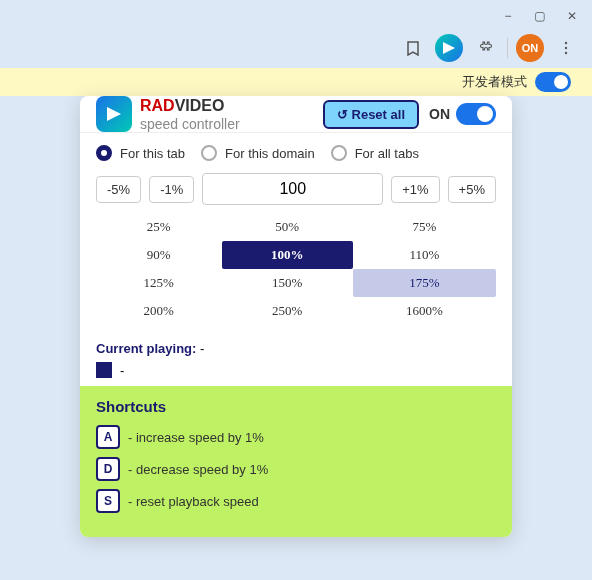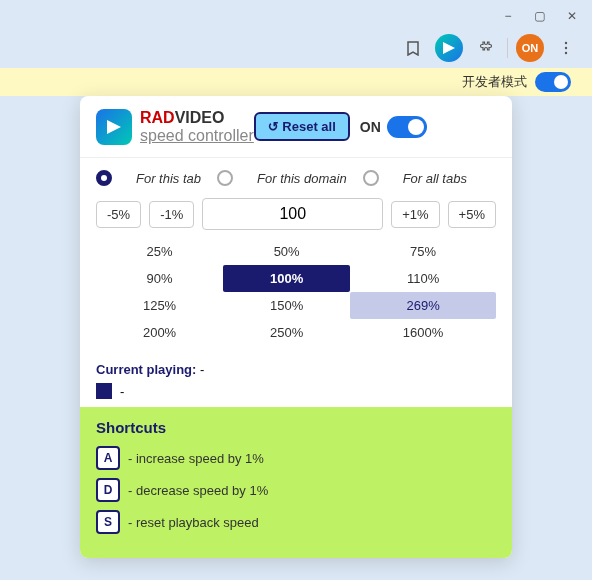--- a/index.html
+++ b/index.html
@@ -138,22 +138,22 @@
       margin: 0 80px 0 80px;
       border-radius: 8px;
       box-shadow: 0 4px 20px rgba(0,0,0,0.15);
       overflow: hidden;
       position: relative;
     }
 
     .popup-header {
       display: flex;
       align-items: center;
-      justify-content: flex-start;
-      padding: 12px 16px;
+      justify-content: space-between;
+      padding: 0 16px;
       border-bottom: 1px solid #eee;
     }
 
     .logo-area {
       display: flex;
       align-items: center;
       gap: 8px;
     }
 
     .logo-icon {
@@ -172,23 +172,22 @@
     }
 
     .logo-title {
       font-size: 16px;
       font-weight: bold;
       color: #333;
       line-height: 1.2;
     }
 
     .logo-subtitle {
-      font-size: 16px;
+      font-size: 14px;
       color: #888;
-      text-decoration: underline;
     }
 
     .header-controls {
       display: flex;
       align-items: center;
       gap: 10px;
     }
 
     .reset-btn {
       display: flex;
@@ -237,26 +236,25 @@
     .tab-selector {
       display: flex;
       align-items: center;
       padding: 12px 16px 8px;
       gap: 0;
     }
 
     .tab-option {
       display: flex;
       align-items: center;
-      gap: 24px;
+      gap: 8px;
       cursor: pointer;
       font-size: 13px;
       color: #333;
       margin-right: 16px;
-      font-style: italic;
     }
 
     .radio-outer {
       width: 16px;
       height: 16px;
       border-radius: 50%;
       border: 2px solid #1a1a6e;
       display: flex;
       align-items: center;
       justify-content: center;
@@ -304,20 +302,21 @@
       border-radius: 4px;
       font-size: 16px;
       font-weight: 500;
       color: #000000;
       background: white;
     }
 
     
     .speed-grid {
       padding: 0 16px 8px;
+      font-family: Liberation Serif, serif;
     }
 
     .speed-grid table {
       width: 100%;
       border-collapse: collapse;
     }
 
     .speed-grid td {
       text-align: center;
       padding: 6px 8px;
@@ -495,21 +494,21 @@
             <td>75%</td>
           </tr>
           <tr>
             <td>90%</td>
             <td class="selected">100%</td>
             <td>110%</td>
           </tr>
           <tr>
             <td>125%</td>
             <td>150%</td>
-            <td class="near-selected">269%</td>
+            <td class="near-selected">175%</td>
           </tr>
           <tr>
             <td>200%</td>
             <td>250%</td>
             <td>1600%</td>
           </tr>
         </tbody>
     </table>
   </div>
 

